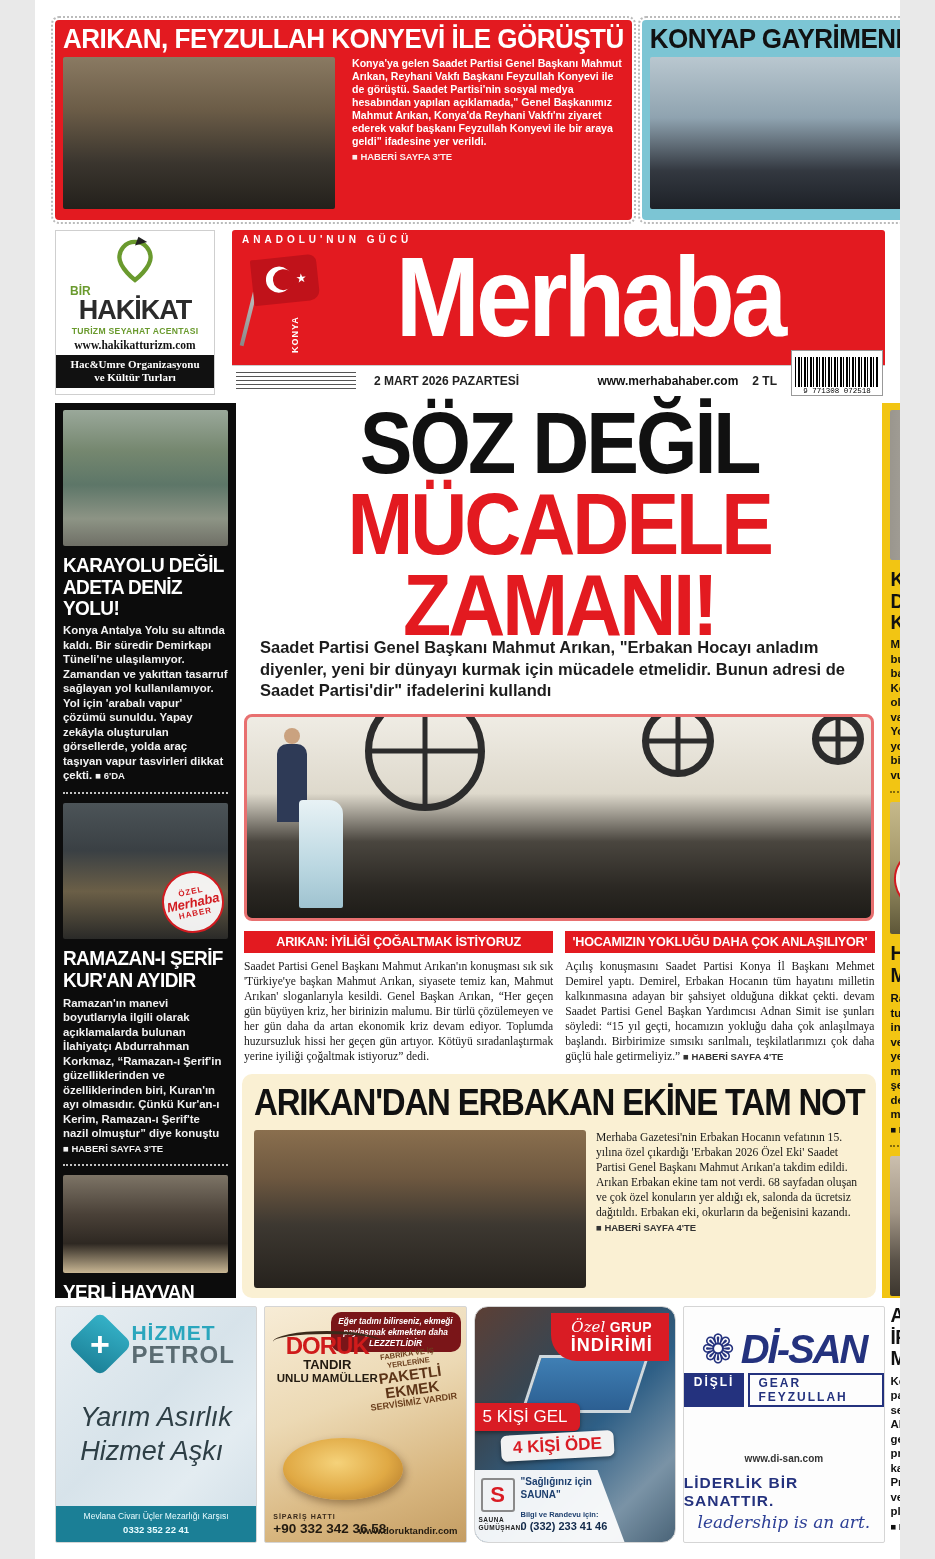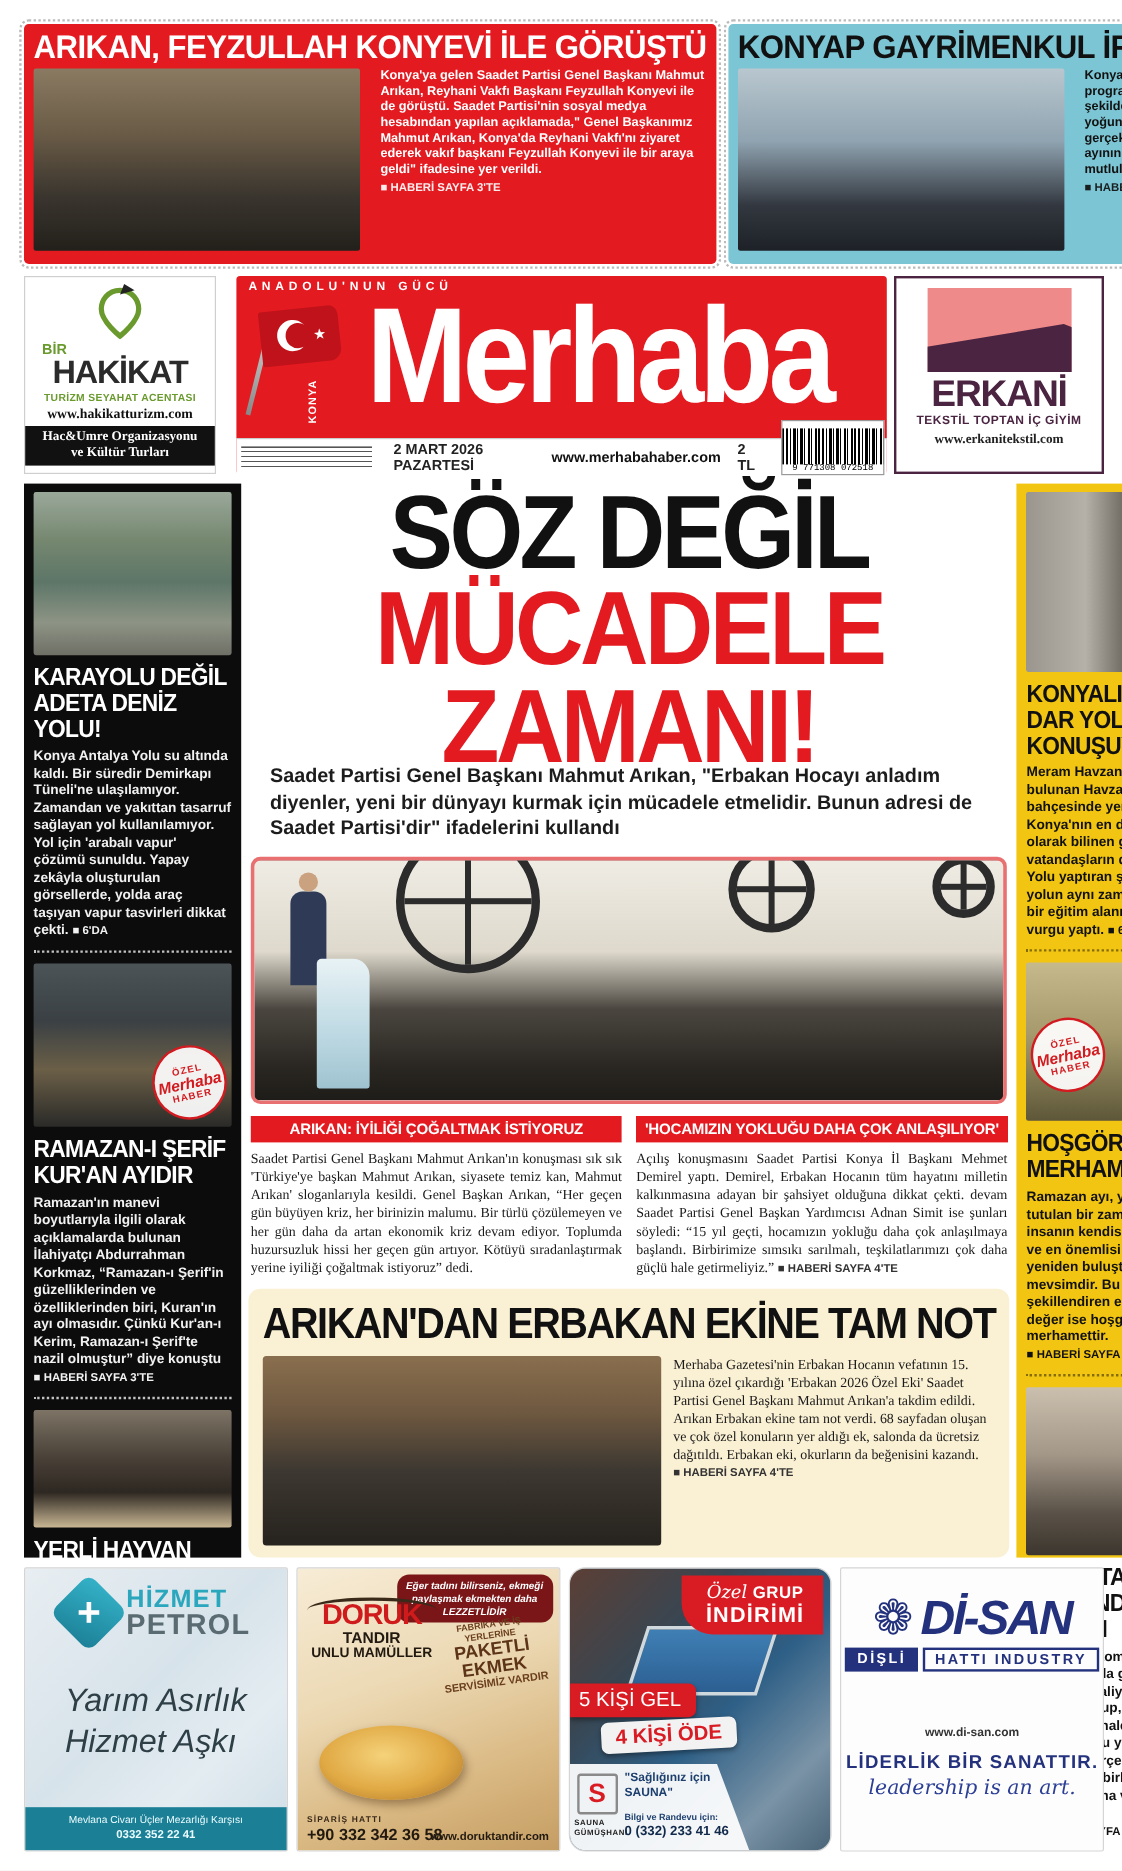--- a/index.html
+++ b/index.html
@@ -1,19 +1,19 @@
 <!DOCTYPE html>
 <html><head>
 <meta charset="utf-8">
 <style>
   * { margin:0; padding:0; box-sizing:border-box; }
   html,body { background:#e9e9e9; }
   body { font-family:"Liberation Sans", sans-serif; }
   .page {
-    position:relative; width:935px; height:1559px; margin:0 auto;
+    position:relative; width:865px; height:1559px; margin:0 auto;
     background:#ffffff; padding:20px 15px 14px 20px; overflow:hidden;
   }
   .row { display:flex; gap:10px; }
 
   
   .top-row { height:200px; margin-bottom:10px; }
   .top-box { flex:1; border-radius:4px; padding:6px 8px; outline:2px dotted #bbb; outline-offset:2px; }
   .top-box.red { background:#e31a20; }
   .top-box.blue { background:#7cc5d4; }
   .top-box h1 { font-size:26px; letter-spacing:-0.5px; line-height:1.0; text-align:center;
@@ -253,28 +253,20 @@
         <div class="strip-date">2 MART 2026 PAZARTESİ</div>
         <div class="strip-web">www.merhabahaber.com</div>
         <div class="strip-price">2 TL</div>
         <div class="barcode-box">
           <div class="barcode-bars"></div>
           <div class="barcode-num">9 771308 072518</div>
         </div>
       </div>
     </div>
 
-    <div class="erkani">
-      <div class="ek-logo">
-          <div class="ek-roll"></div>
-        </div>
-      <div class="ek-brand">ERKANİ</div>
-      <div class="ek-sub">TEKSTİL TOPTAN İÇ GİYİM</div>
-      <div class="ek-web">www.erkanitekstil.com</div>
-    </div>
   </div>
 
   <div class="content-row">
 
     <div class="side-col black">
       <div class="sc-photo photo-ferry"></div>
       <div class="sc-h">KARAYOLU DEĞİL ADETA DENİZ YOLU!</div>
       <div class="sc-body">
         <span>Konya Antalya Yolu su altında kaldı. Bir süredir Demirkapı Tüneli'ne ulaşılamıyor. Zamandan ve yakıttan tasarruf sağlayan yol kullanılamıyor. Yol için 'arabalı vapur' çözümü sunuldu. Yapay zekâyla oluşturulan görsellerde, yolda araç taşıyan vapur tasvirleri dikkat çekti.</span>
         <span class="sc-ref">■ 6'DA</span>
@@ -431,21 +423,21 @@
       </div>
     </div>
 
     <div class="ad ad-disan">
       <div class="ds-logo-row">
         <div class="ds-gear">❁</div>
         <div class="ds-brand">Dİ-SAN</div>
       </div>
       <div class="ds-tagrow">
         <div class="ds-tag1">DİŞLİ</div>
-        <div class="ds-tag2">HATTI INDUSTRY</div>
+        <div class="ds-tag2">GEAR FEYZULLAH</div>
       </div>
       <div class="ds-web">www.di-san.com</div>
       <div class="ds-slogan1">LİDERLİK BİR SANATTIR.</div>
       <div class="ds-slogan2">leadership is an art.</div>
     </div>
   </div>
 
 </div>
 
 </body></html>

